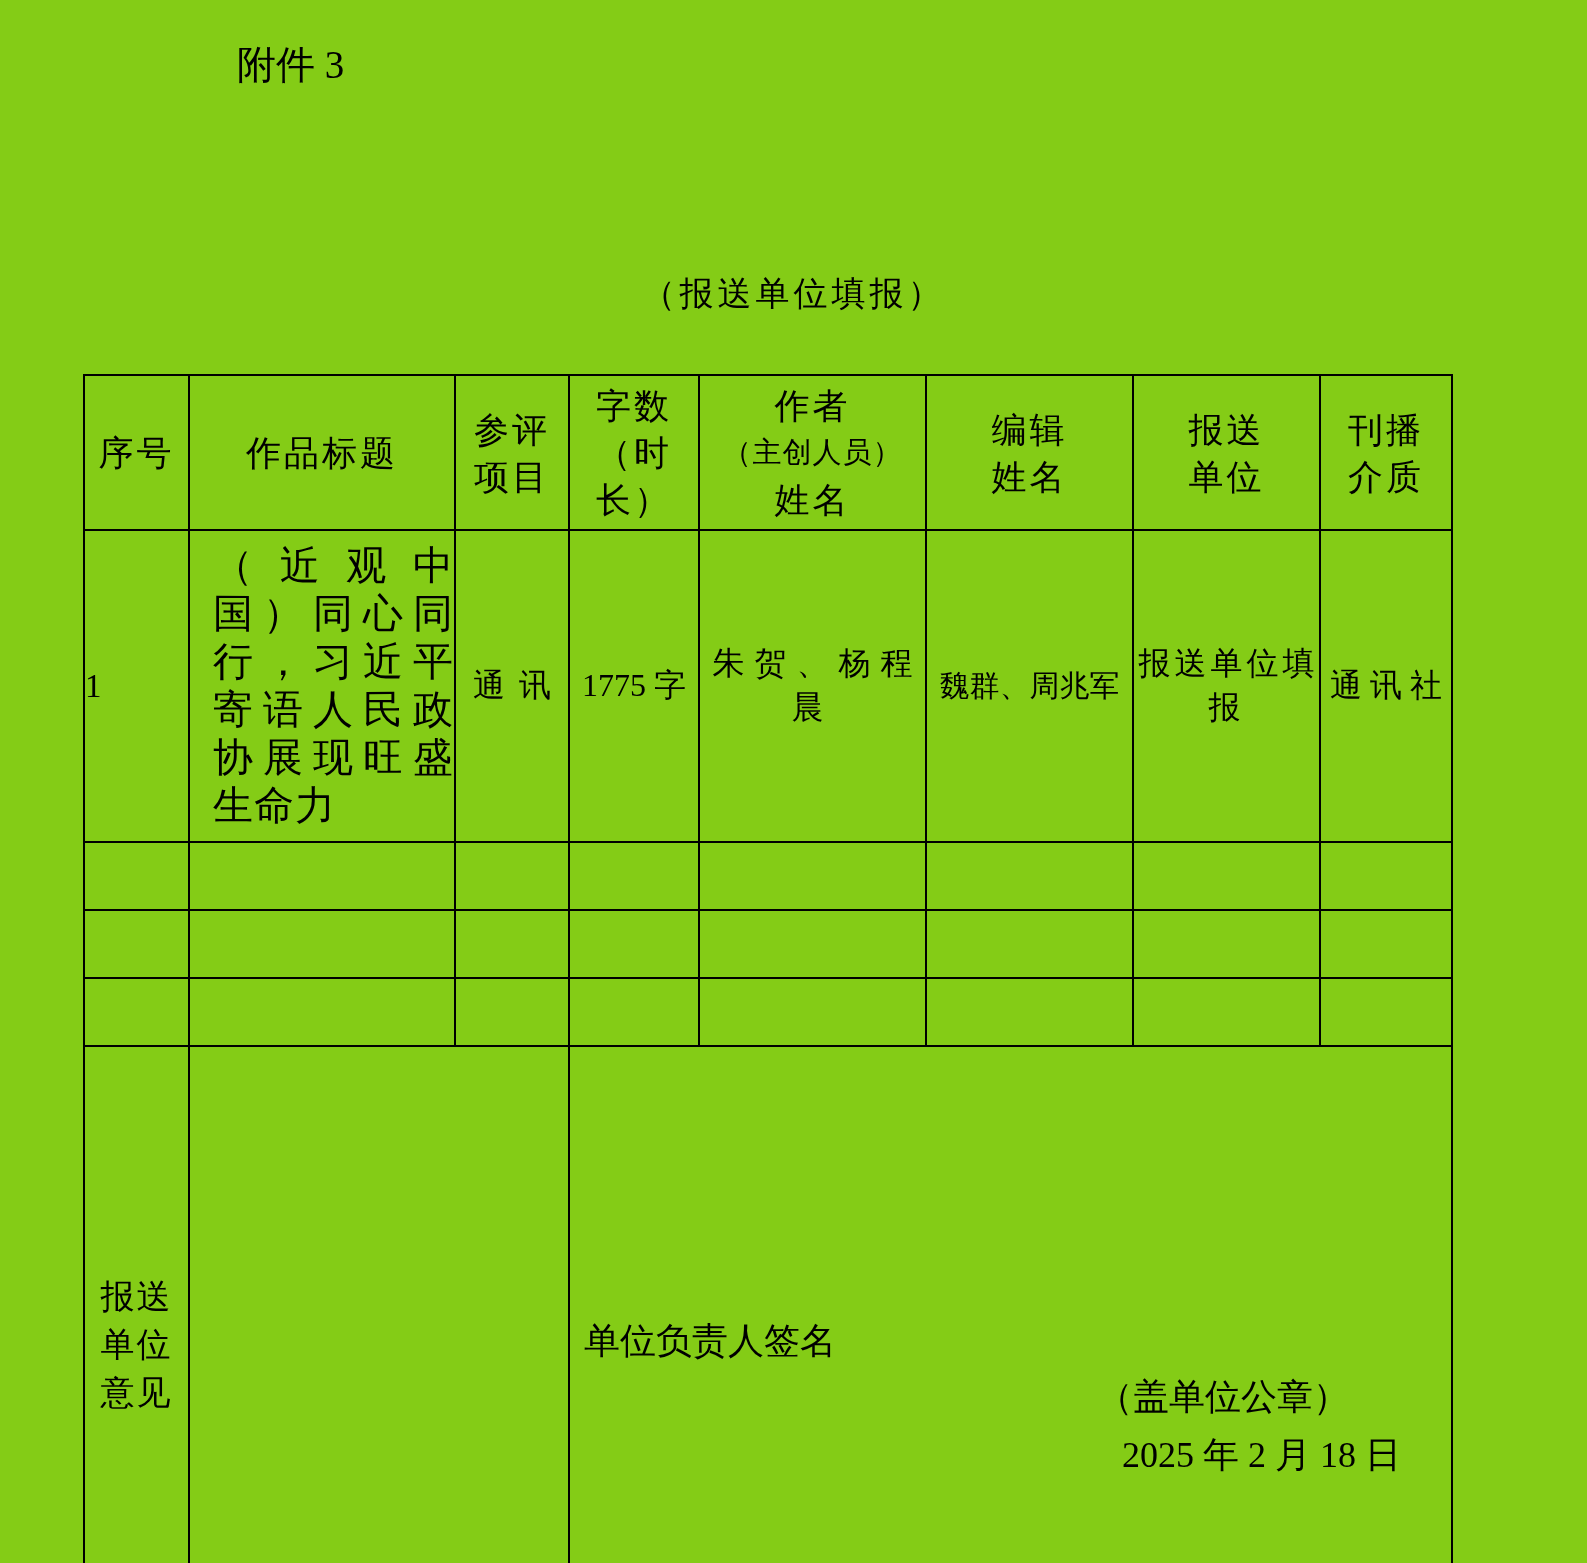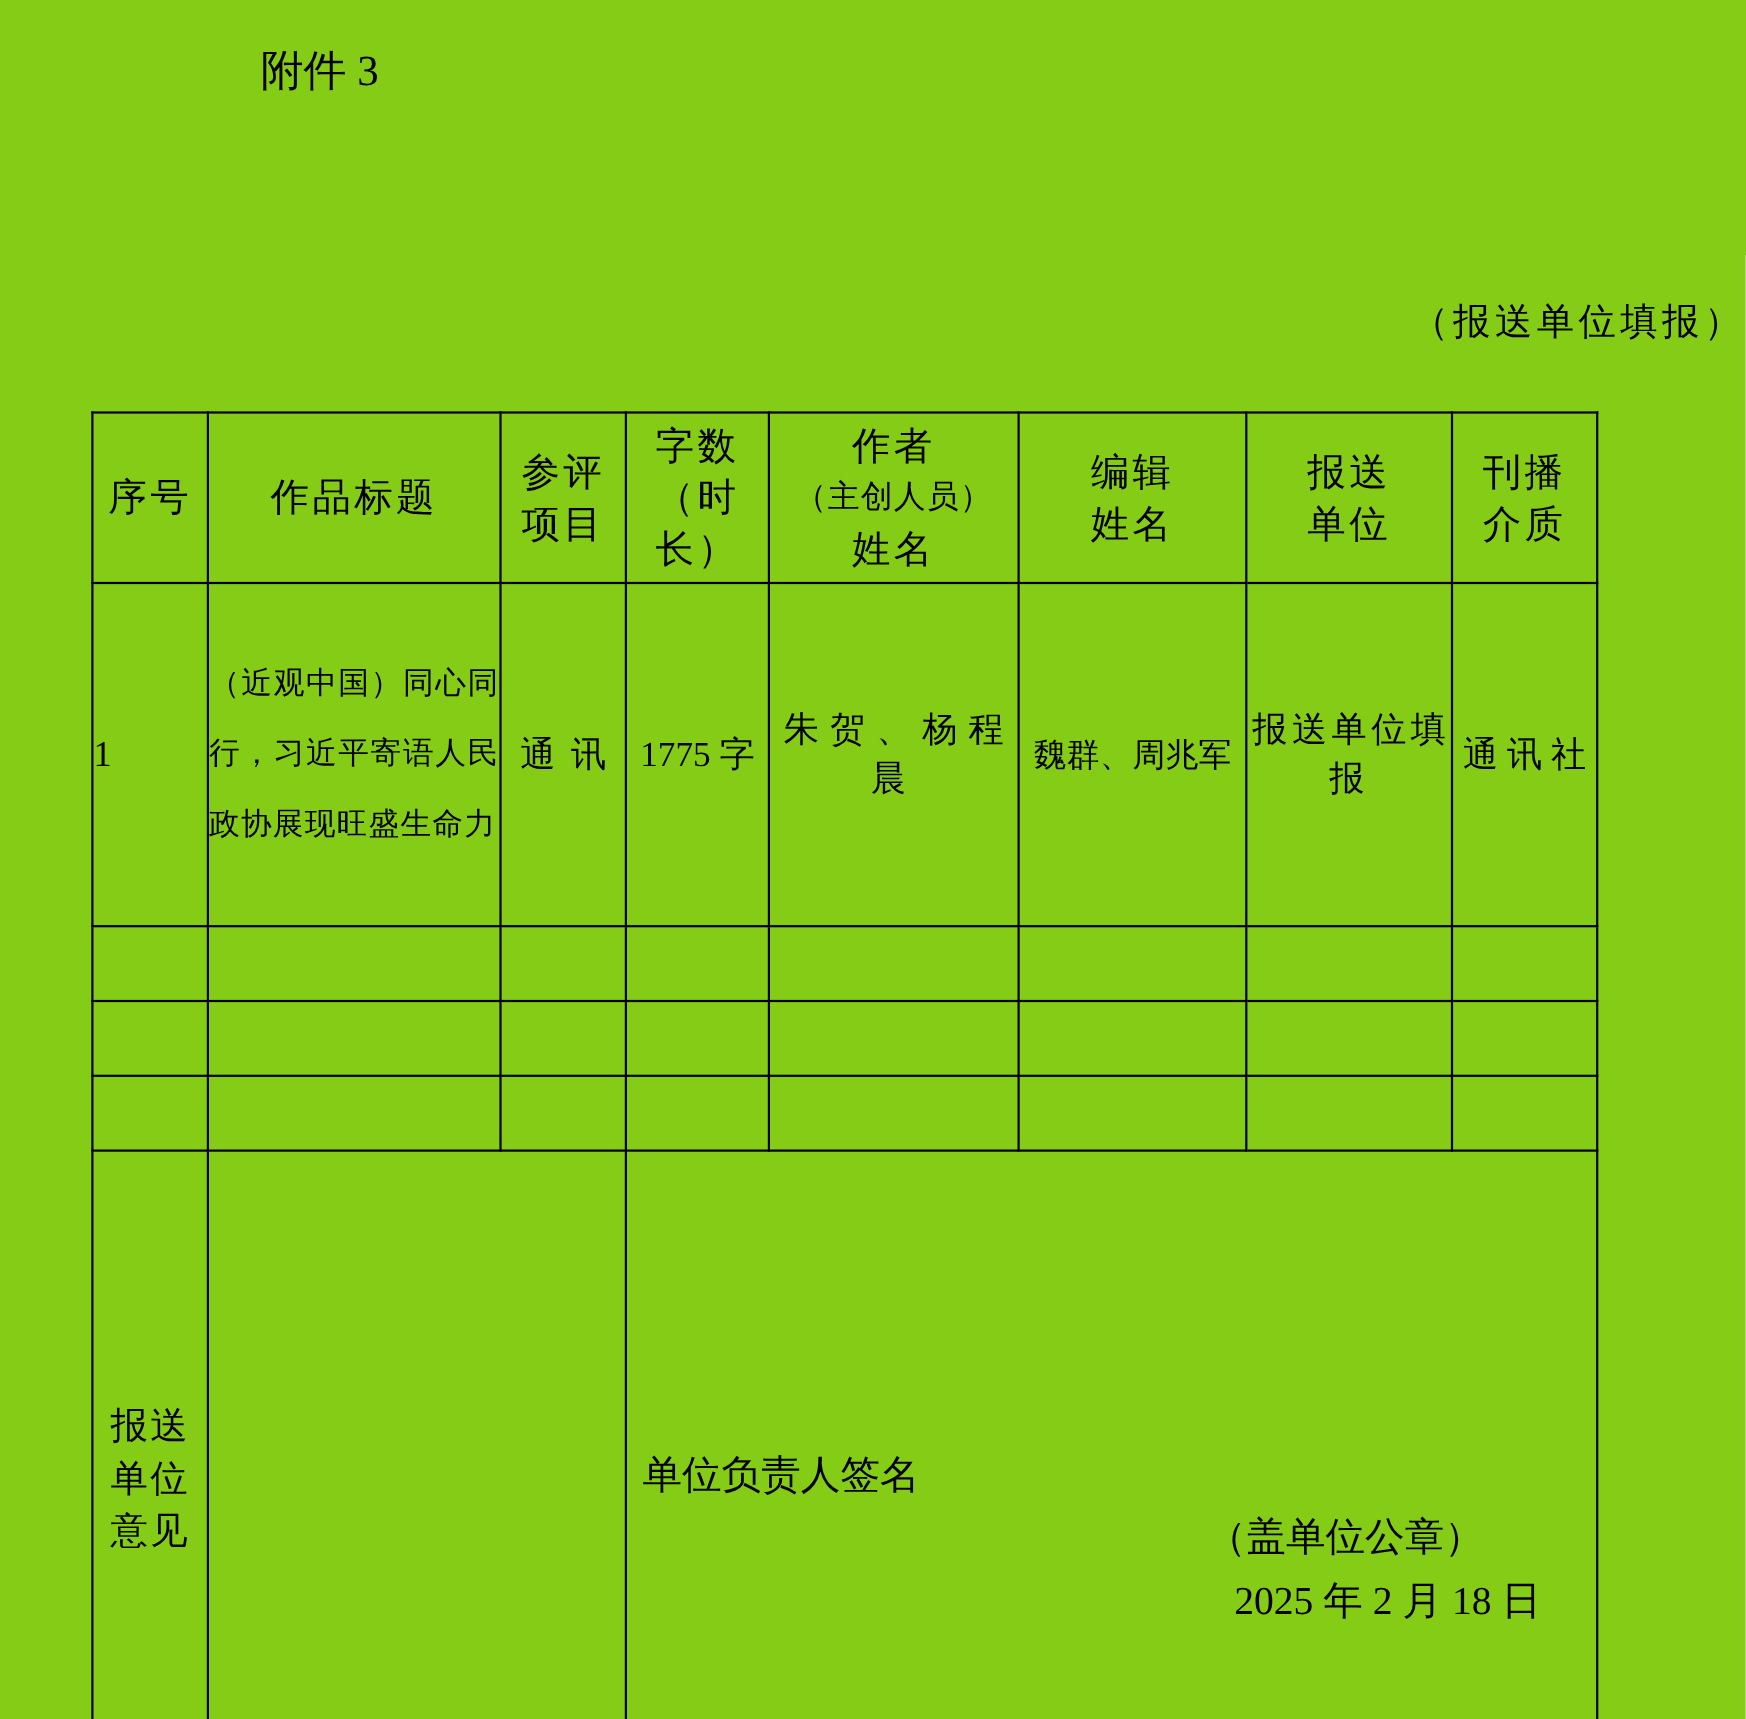--- a/index.html
+++ b/index.html
@@ -33,21 +33,21 @@
     font-weight: bold;
     line-height: 1.2;
     letter-spacing: 1px;
   }
 
   .doc-subtitle {
     position: absolute;
     left: 0;
     right: 0;
     top: 272px;
-    text-align: right;
+    text-align: center;
     font-size: 34px;
     line-height: 1.3;
     letter-spacing: 4px;
   }
 
   table.works-table {
     position: absolute;
     left: 83px;
     top: 374px;
     width: 1370px;
@@ -75,26 +75,27 @@
 
   
   tr.data-row { height: 312px; }
   .cell-seq {
     font-size: 33px;
     text-align: left;
     padding-left: 8px;
   }
   .cell-title { padding: 0 12px; }
   .work-title {
-    font-size: 28px;
-    line-height: 64px;
+    font-size: 40px;
+    line-height: 48px;
     text-align: justify;
     text-justify: inter-character;
     word-break: break-all;
     letter-spacing: 1px;
+    margin-left: 23px;
   }
   .cell-mid { text-align: center; font-size: 32px; }
   .ls14 { letter-spacing: 14px; text-indent: 14px; }
   .ls10 { letter-spacing: 10px; text-indent: 10px; }
   .ls8  { letter-spacing: 8px;  text-indent: 8px; }
   .ls4  { letter-spacing: 4px;  text-indent: 4px; }
   .ls0  { letter-spacing: 0; }
   .cell-editors { font-size: 30px; border-radius: 26px; }
 
   

